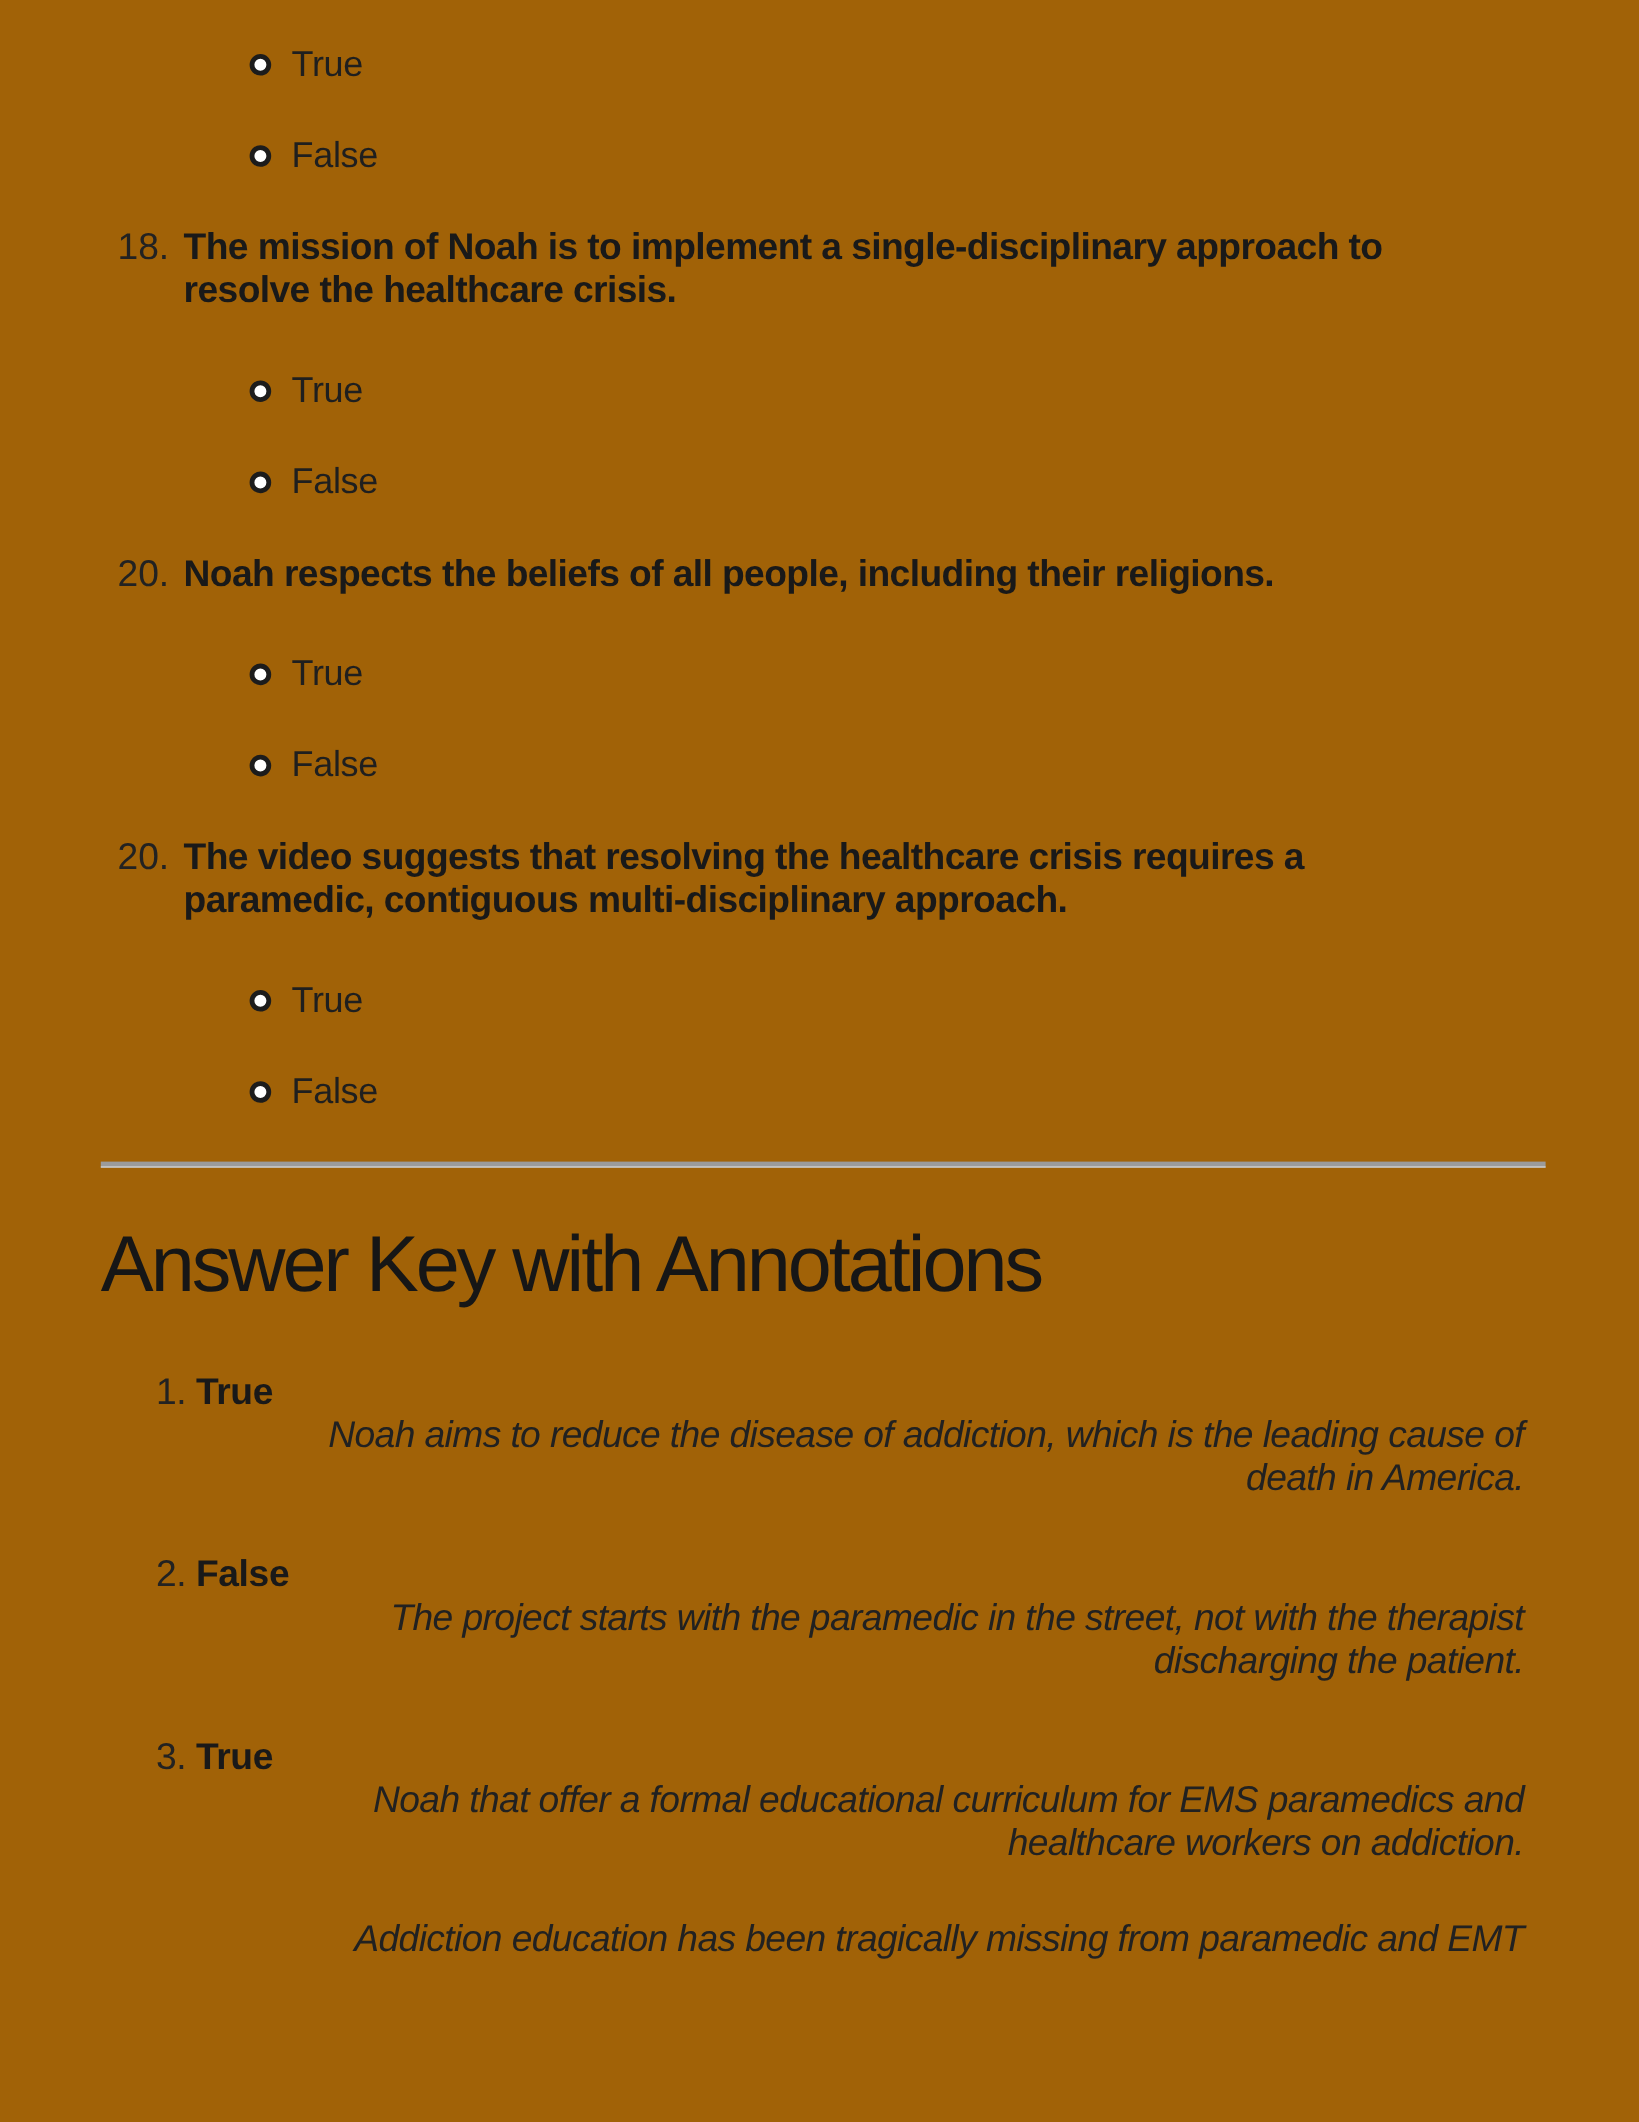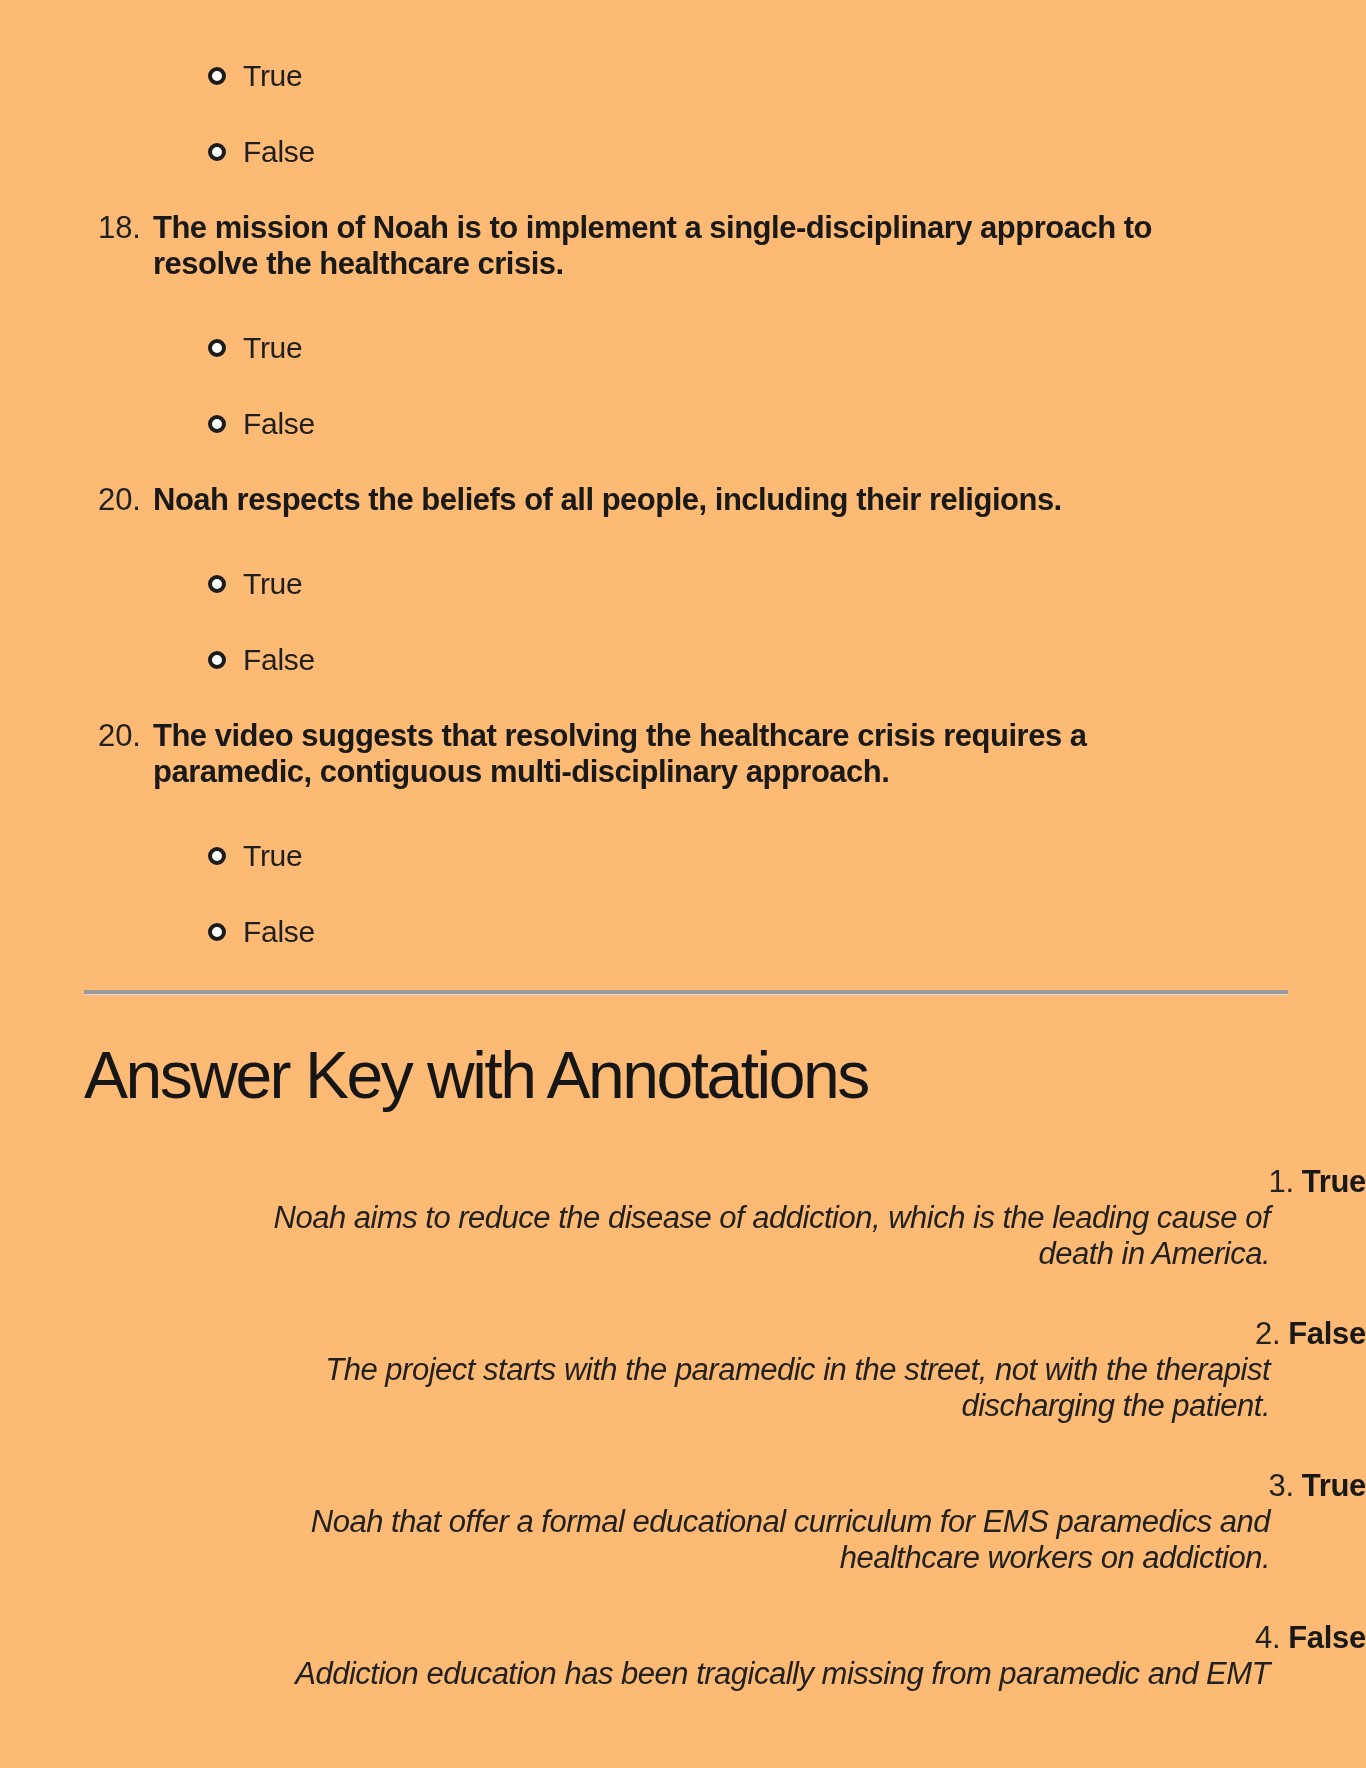--- a/index.html
+++ b/index.html
@@ -3,23 +3,23 @@
 <meta charset="utf-8">
 <style>
   html, body {
     margin: 0;
     padding: 0;
     background: #ffffff;
   }
   .page {
     width: 1366px;
     height: 1768px;
-    background: #fdba74;
+    background: #a16207;
     box-sizing: border-box;
-    padding-top: 58px;
+    padding-top: 36px;
     overflow: hidden;
     font-family: "Liberation Sans", "DejaVu Sans", sans-serif;
     color: #1d1d1d;
   }
   .radio-option {
     display: flex;
     align-items: center;
     height: 36px;
     margin: 0 0 40px 208px;
   }
@@ -76,21 +76,20 @@
     color: #161616;
   }
   .answer-item {
     margin: 0 0 44px 130px;
     font-size: 31px;
     line-height: 36px;
   }
   .answer-line {
     height: 36px;
     letter-spacing: -0.3px;
-    text-align: right;
   }
   .ans-num {
     font-weight: 400;
     color: #222222;
   }
   .ans-label {
     font-weight: 700;
     margin-left: 8px;
     color: #191919;
   }
@@ -188,19 +187,16 @@
 
   <div class="answer-item">
     <div class="answer-line">
       <span class="ans-num">3.</span><span class="ans-label">True</span>
     </div>
     <div class="annotation">Noah that offer a formal educational curriculum for EMS paramedics and
 healthcare workers on addiction.</div>
   </div>
 
   <div class="answer-item">
-    <div class="answer-line">
-      <span class="ans-num">4.</span><span class="ans-label">False</span>
-    </div>
     <div class="annotation">Addiction education has been tragically missing from paramedic and EMT</div>
   </div>
 
 </div>
 
 </body></html>

